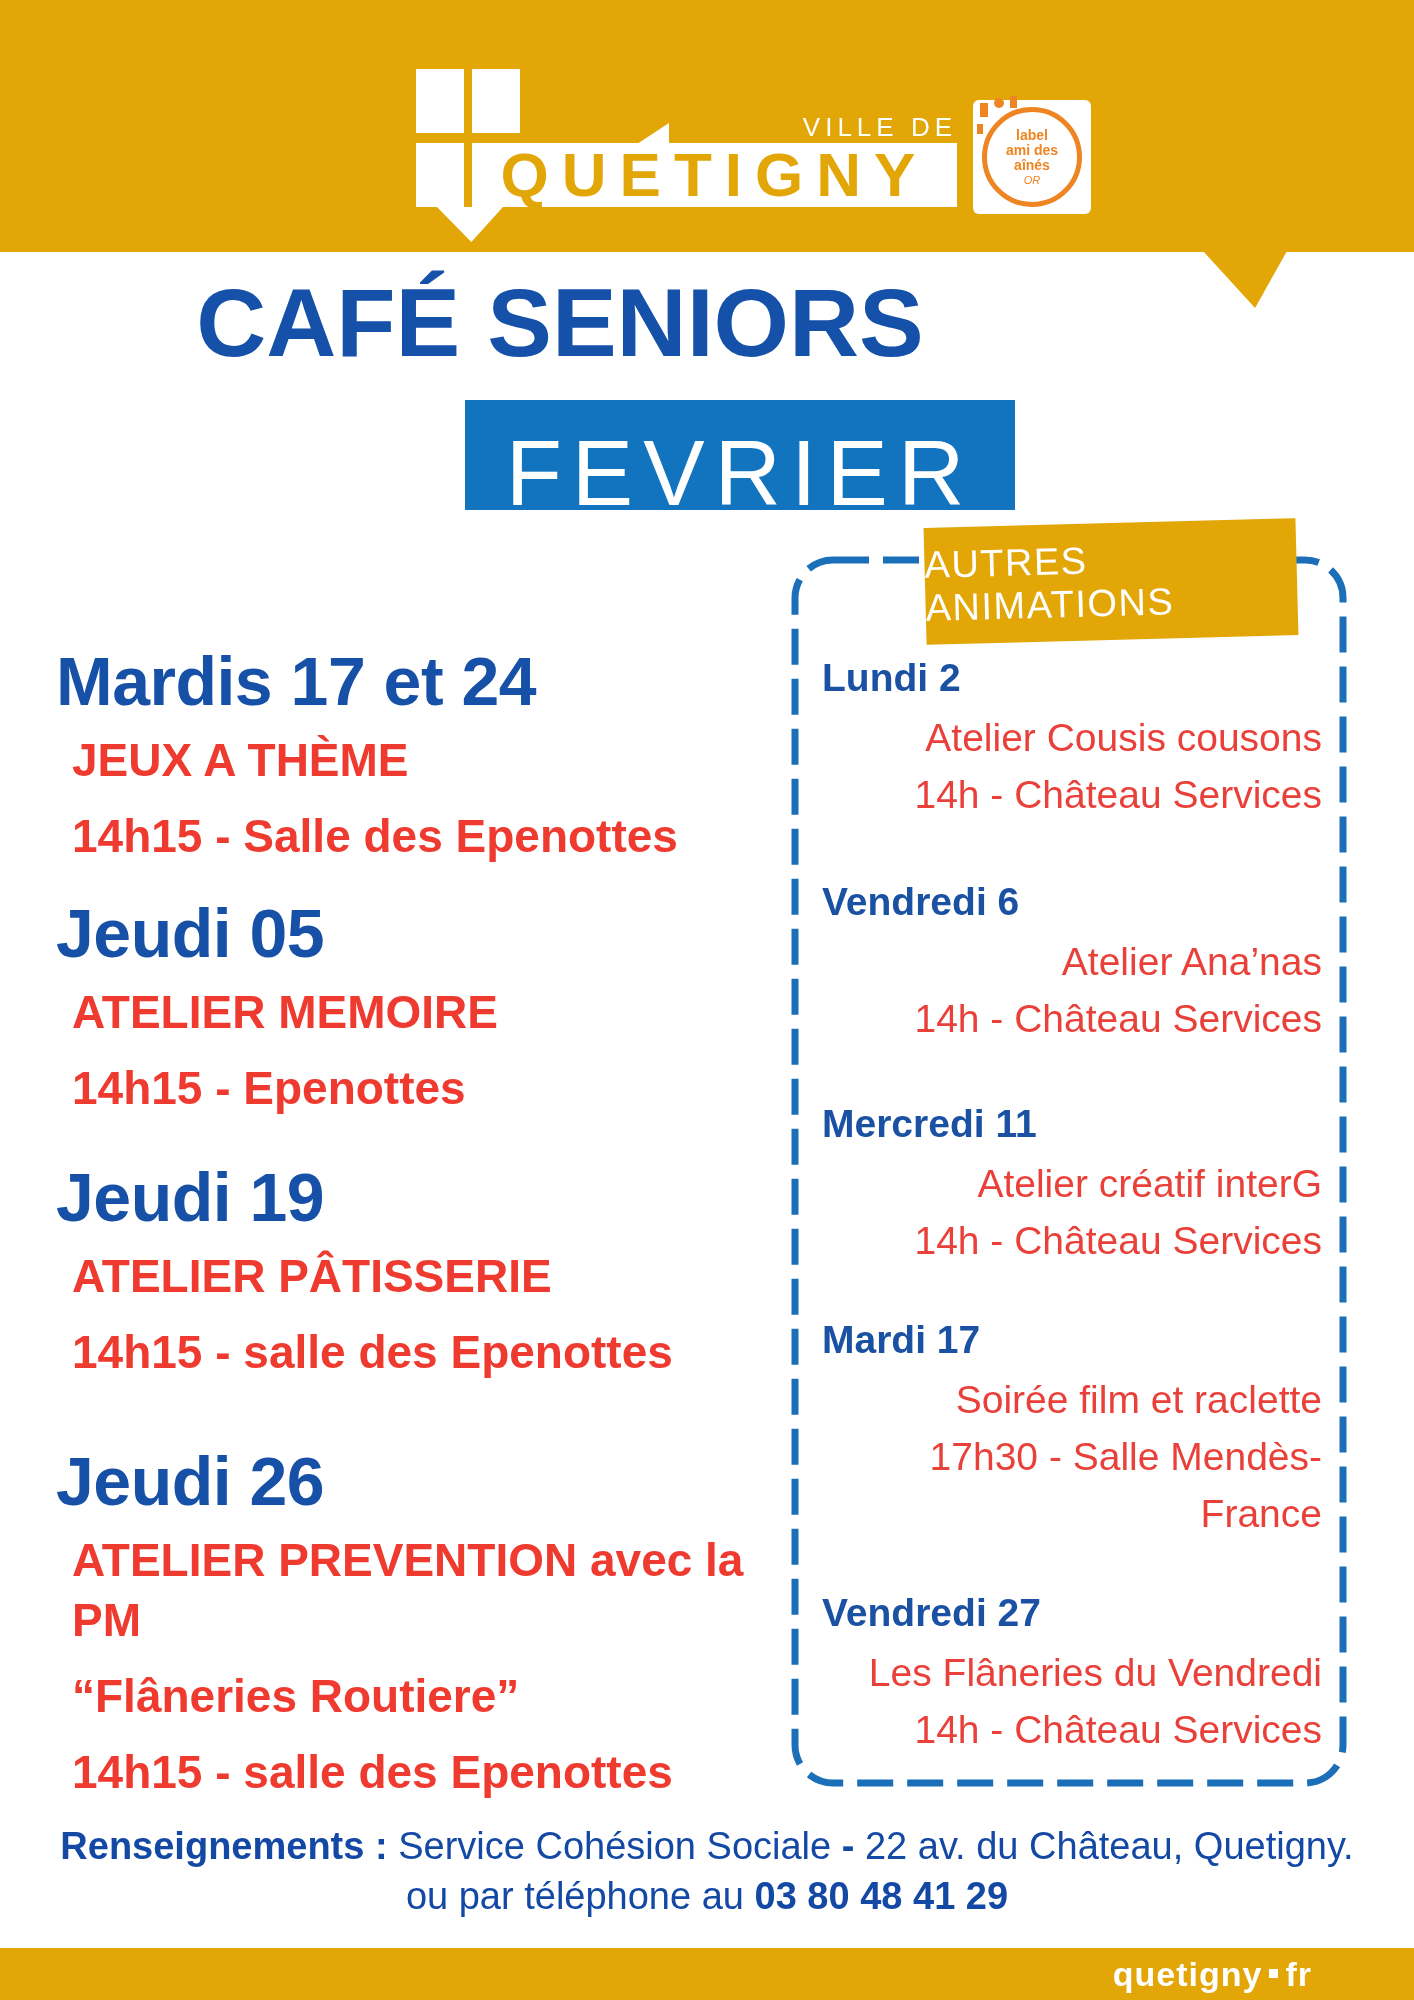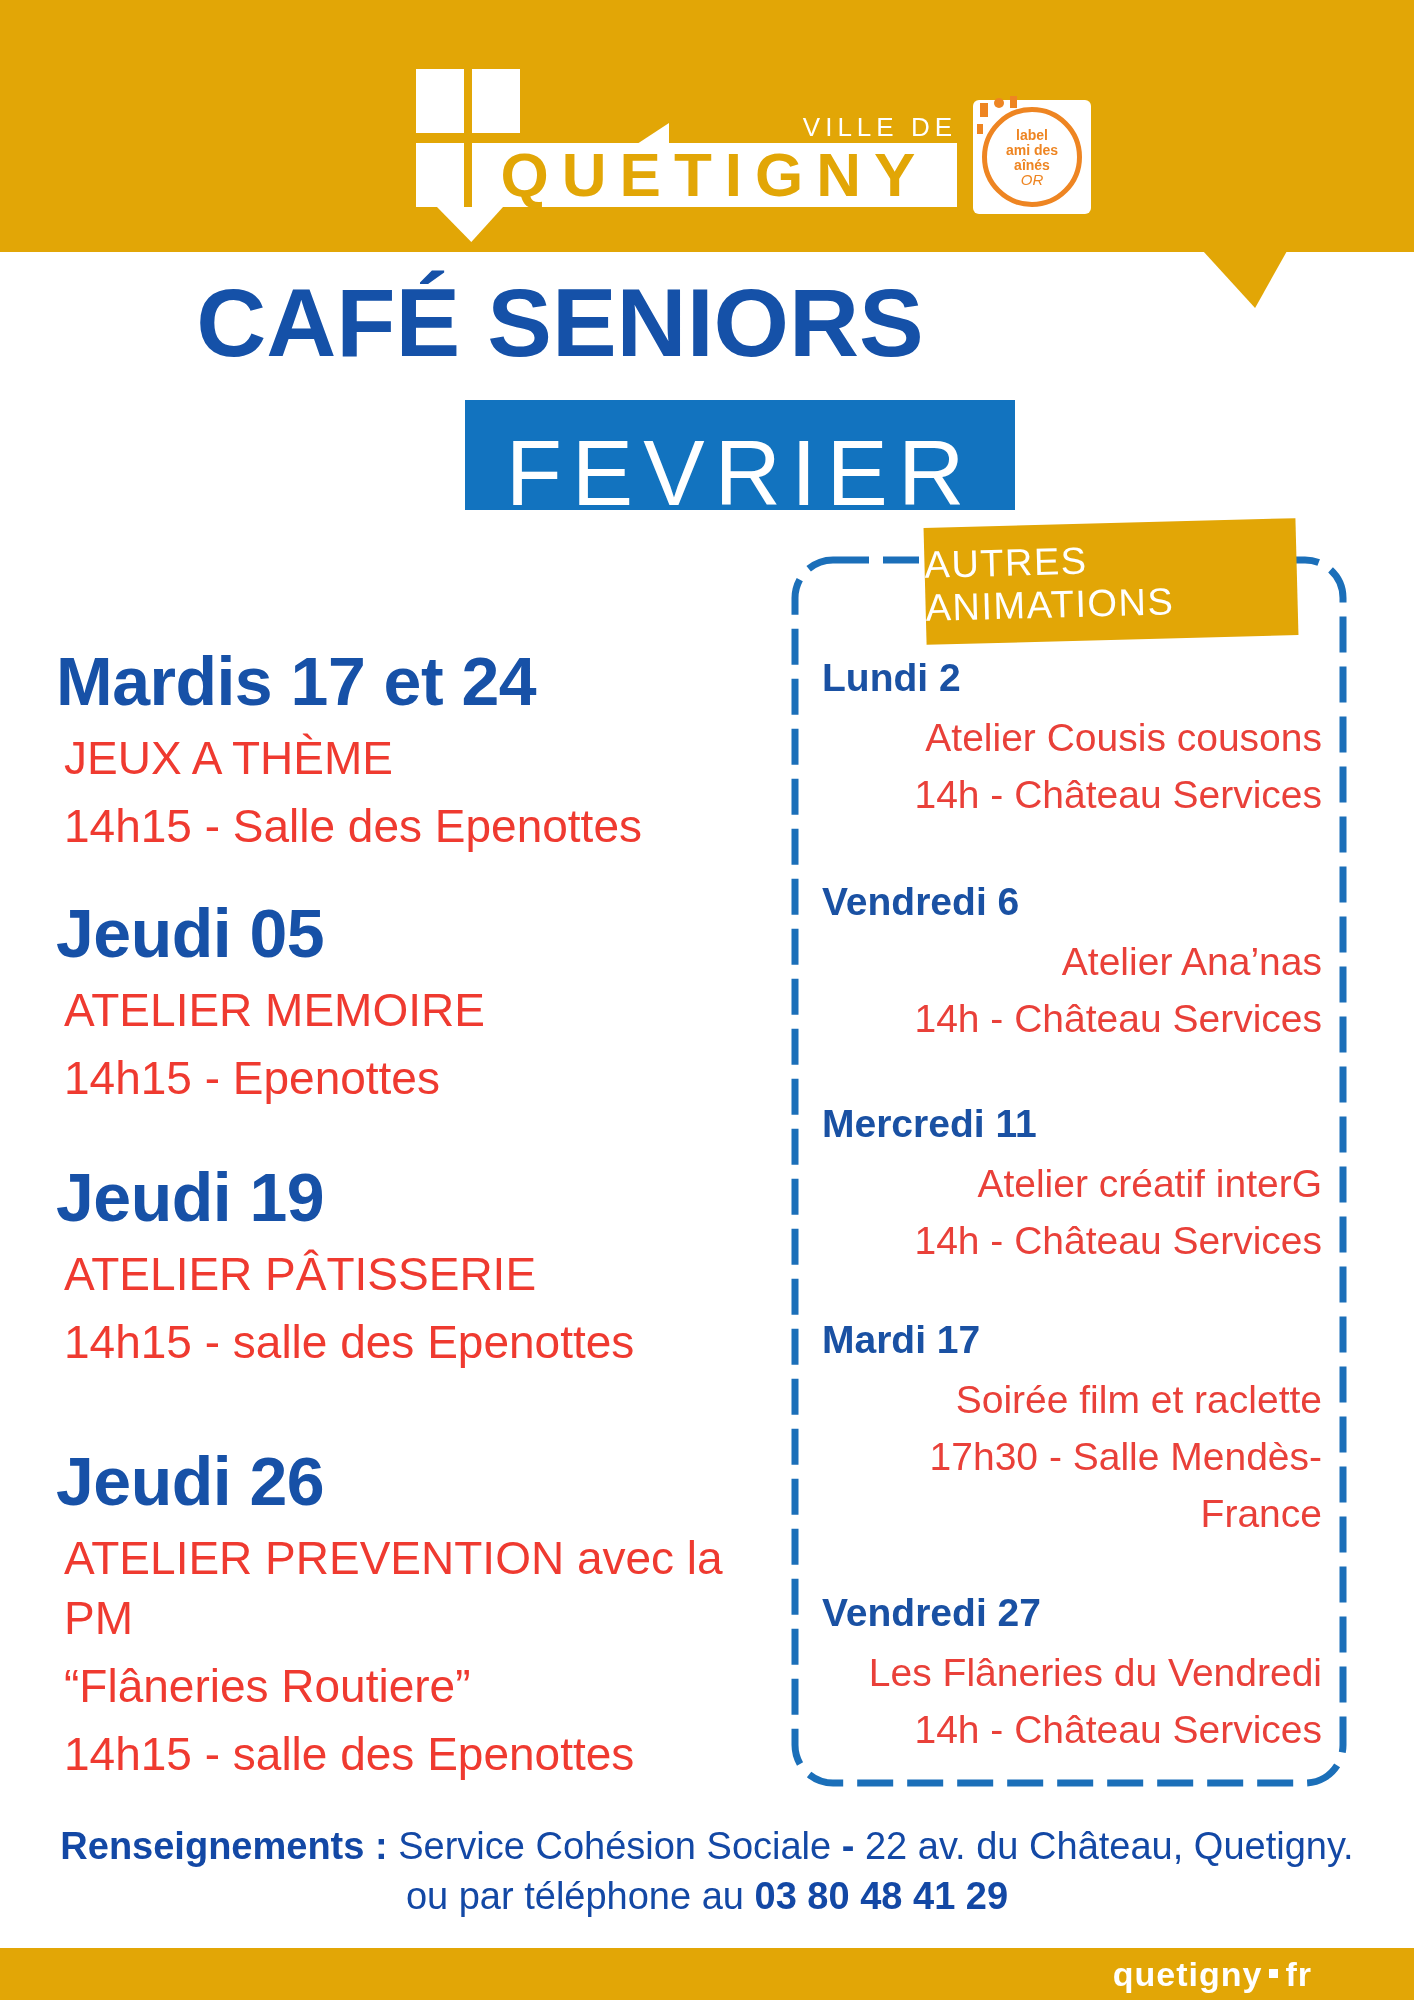--- a/index.html
+++ b/index.html
@@ -22,39 +22,39 @@
   .tail-up{position:absolute;left:637px;top:123px;width:32px;height:21px;background:#fff;
            clip-path:polygon(100% 0,100% 100%,0 100%);}
   .tail-dn{position:absolute;left:437px;top:207px;width:66px;height:35px;background:#fff;
            clip-path:polygon(0 0,100% 0,52% 100%);}
   .badge{position:absolute;left:973px;top:100px;width:118px;height:114px;background:#fff;
          border-radius:6px;display:flex;align-items:center;justify-content:center;}
   .badge-circle{width:90px;height:90px;border:5px solid #EE8522;border-radius:50%;
                 display:flex;flex-direction:column;align-items:center;justify-content:center;
                 color:#EE8522;text-align:center;}
   .badge-circle .b{font-weight:700;font-size:14px;line-height:15px;}
-  .badge-circle .i{font-style:italic;font-size:15px;line-height:14px;}
+  .badge-circle .i{font-style:italic;font-size:11px;line-height:14px;}
   .bdec{position:absolute;background:#EE8522;}
   .bd1{left:980px;top:103px;width:8px;height:14px;}
   .bd2{left:994px;top:98px;width:10px;height:10px;border-radius:50%;}
   .bd3{left:1010px;top:96px;width:7px;height:12px;}
   .bd4{left:977px;top:124px;width:6px;height:10px;}
 
   
   .title{position:absolute;left:0;top:272px;width:1120px;margin:0;text-align:center;
          color:#1551A8;font-size:97px;font-weight:800;letter-spacing:0;line-height:1.05;}
   .month-bar{position:absolute;left:465px;top:400px;width:550px;height:110px;background:#1273BF;
              display:flex;align-items:center;justify-content:center;}
   .month-bar span{color:#fff;font-size:92px;font-weight:400;letter-spacing:10px;line-height:1;margin-top:36px;}
 
   
   .levt{position:absolute;left:56px;width:740px;}
   .levt h2{margin:0 0 14px 0;color:#1751A7;font-size:68px;font-weight:800;letter-spacing:-0.5px;
            line-height:66px;}
-  .levt p{margin:8px;color:#EF3A30;font-size:46px;font-weight:400;line-height:60px;}
+  .levt p{margin:16px;color:#EF3A30;font-size:46px;font-weight:700;line-height:60px;}
 
   
   .dash-frame{position:absolute;left:788px;top:553px;}
   .gold-tab{position:absolute;left:925px;top:523px;width:372px;height:117px;background:#E2A606;
             transform:rotate(-1.5deg);display:flex;align-items:center;justify-content:center;}
   .gold-tab span{color:#fff;font-size:38px;font-weight:400;letter-spacing:1.5px;}
   .revt{position:absolute;left:776px;width:500px;margin-left:46px;}
   .revt h3{margin:0 0 6px 0;color:#1A51A3;font-size:39px;font-weight:700;line-height:51px;}
   .revt p{margin:0;color:#E94039;font-size:39px;font-weight:400;line-height:57px;text-align:right;}
 

